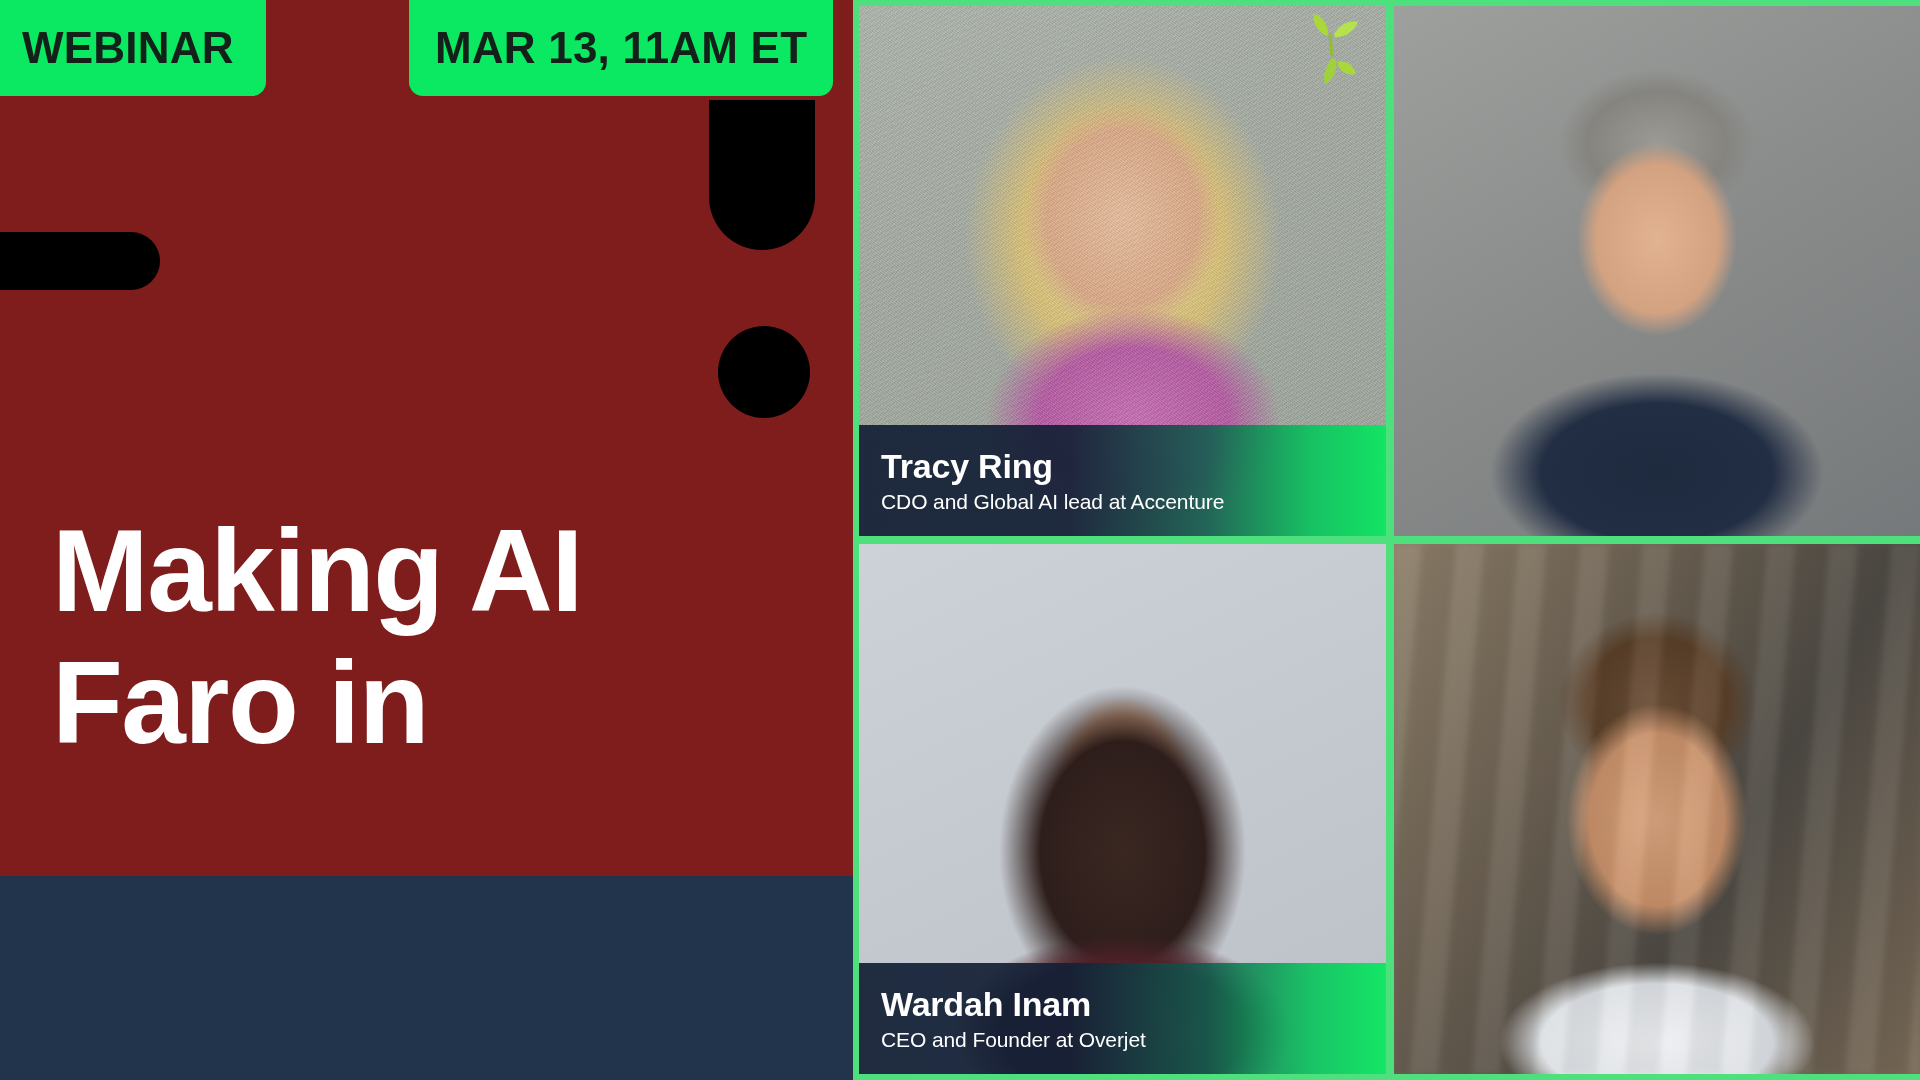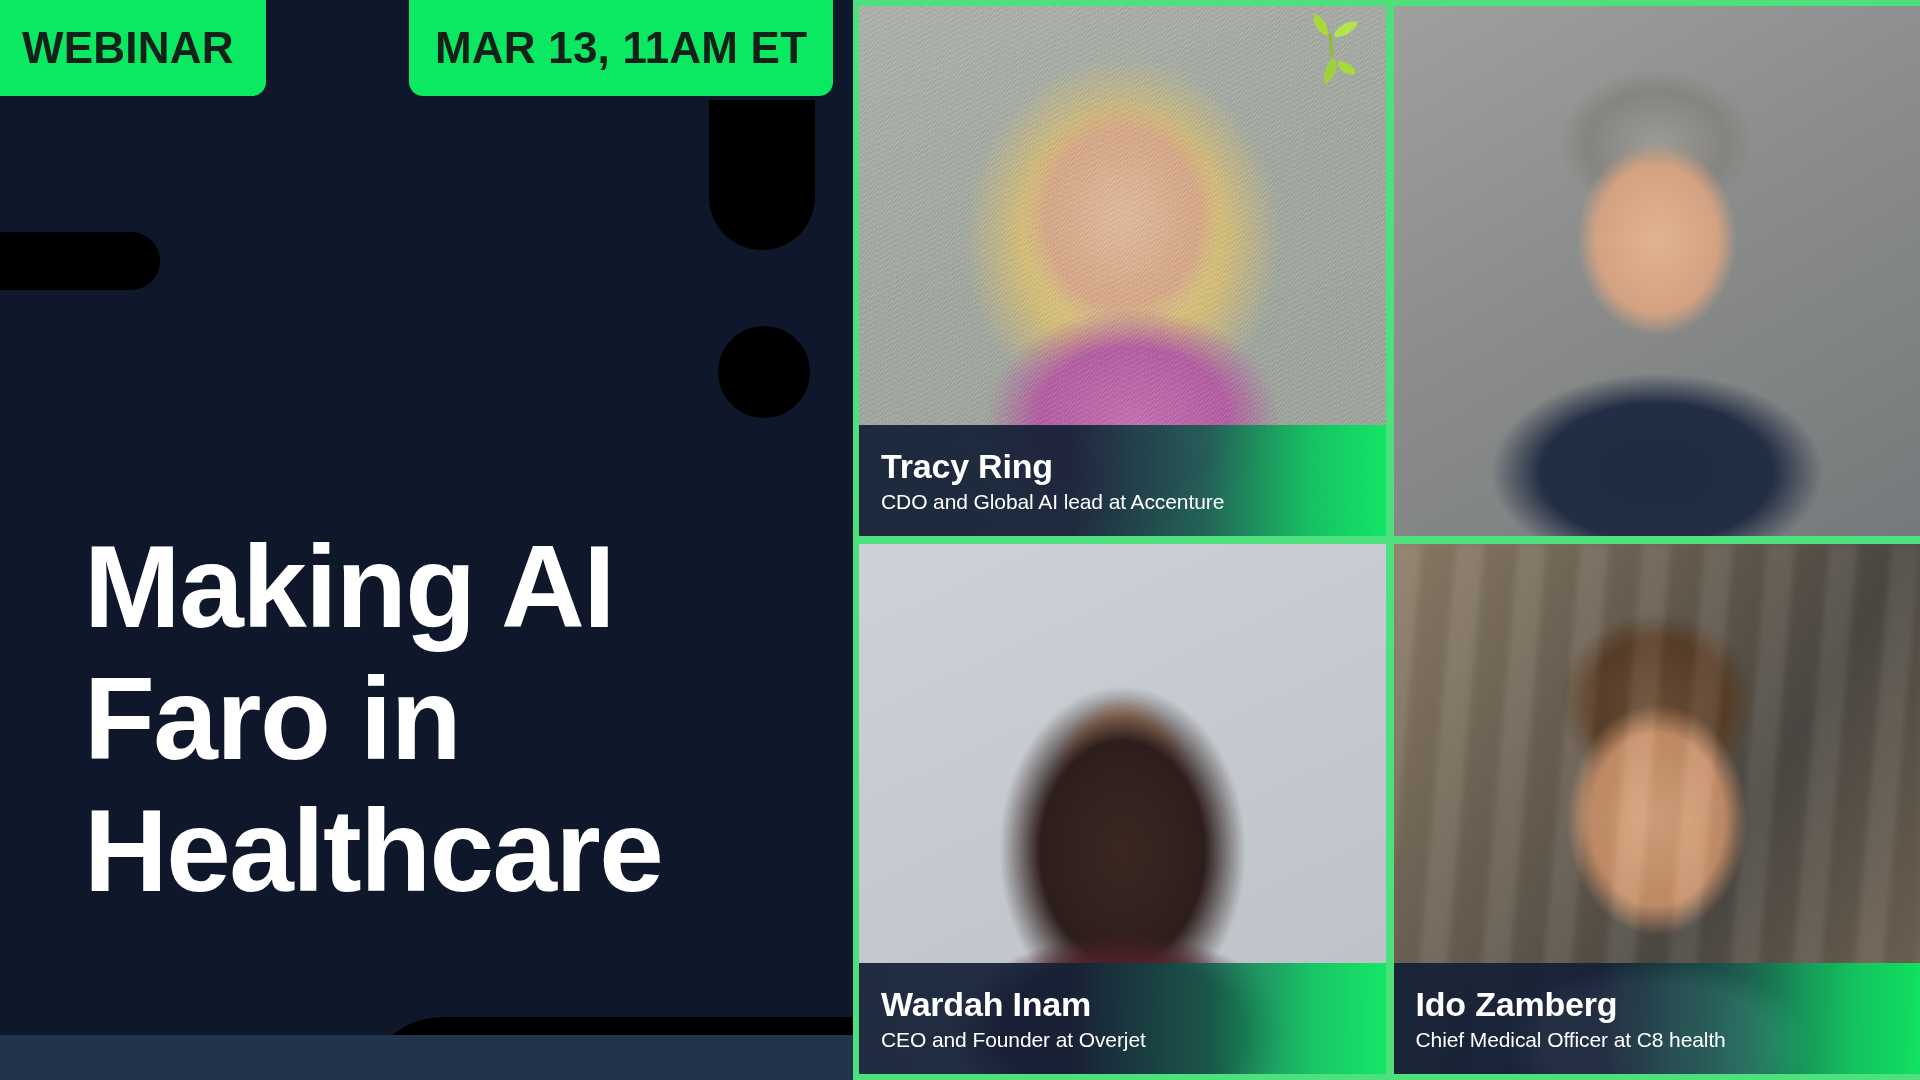--- a/index.html
+++ b/index.html
@@ -14,22 +14,22 @@
   #stage {
     position:relative;
     width:1920px; height:1080px;
     background:#22334C;
     overflow:hidden;
   }
 
   
   .left-panel {
     position:absolute; left:0; top:0;
-    width:853px; height:1035px;
-    background:#0f172a;
+    width:853px; height:876px;
+    background:#7f1d1d;
     overflow:hidden;
   }
 
   
   .deco { position:absolute; background:#000; }
   .deco-pill-top {           
     left:709px; top:100px;
     width:106px; height:150px;
     border-radius:0 0 53px 53px;
   }
@@ -70,28 +70,27 @@
     left:409px; top:0;
     height:96px;
     padding:8px 26px;
     border-radius:0 0 14px 14px;
     font-size:44px;
   }
 
   
   .headline {
     position:absolute;
-    left:52px; top:521px;
+    left:52px; top:505px;
     width:760px;
     color:#FFFFFF;
     font-size:116px;
     font-weight:700;
     line-height:1.14;
     letter-spacing:-1.5px;
-    margin-left:32px;
   }
   .headline span { display:block; }
 
   
   .grid {
     position:absolute;
     left:853px; top:0;
     width:1067px; height:1080px;
     background:#4FE07E;       
     display:grid;
@@ -205,21 +204,20 @@
       <span>WEBINAR</span>
     </div>
 
     <div class="badge badge-date">
       <span>MAR 13, 11AM ET</span>
     </div>
 
     <h1 class="headline">
       <span>Making AI</span>
       <span>Faro in</span>
-      <span>Healthcare</span>
     </h1>
   </div>
 
   <div class="grid">
 
     <div class="tile">
       <div class="photo photo-1">
         <div class="stucco"></div>
         <svg class="plant" viewBox="0 0 74 86">
           <path d="M30 26 C20 20 16 10 18 4 C26 6 32 14 32 24 Z" fill="#A9D83A"></path>
@@ -244,20 +242,16 @@
       <div class="caption">
         <div class="sp-name">Wardah Inam</div>
         <div class="sp-role">CEO and Founder at Overjet</div>
       </div>
     </div>
 
     <div class="tile">
       <div class="photo photo-4">
         <div class="blurbars"></div>
       </div>
-      <div class="caption">
-        <div class="sp-name">Ido Zamberg</div>
-        <div class="sp-role">Chief Medical Officer at C8 health</div>
-      </div>
     </div>
 
   </div>
 </div>
 
 </body></html>

